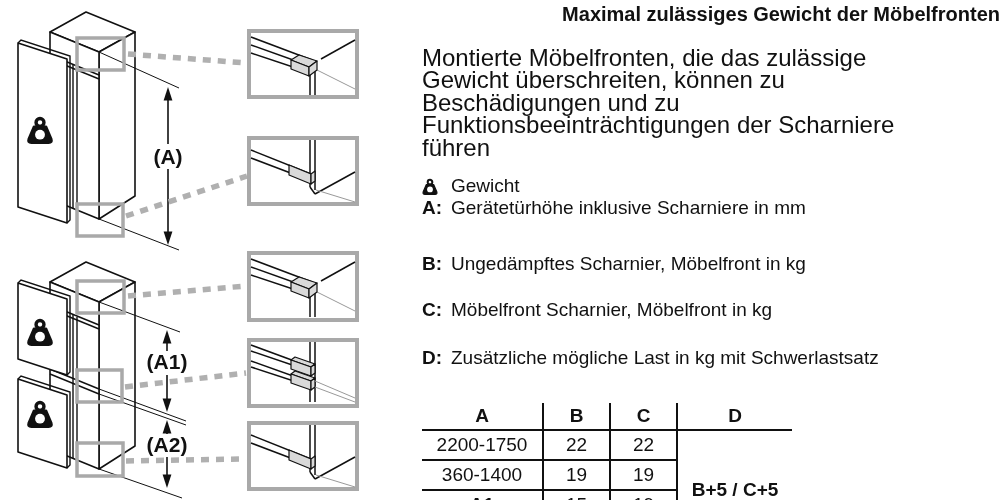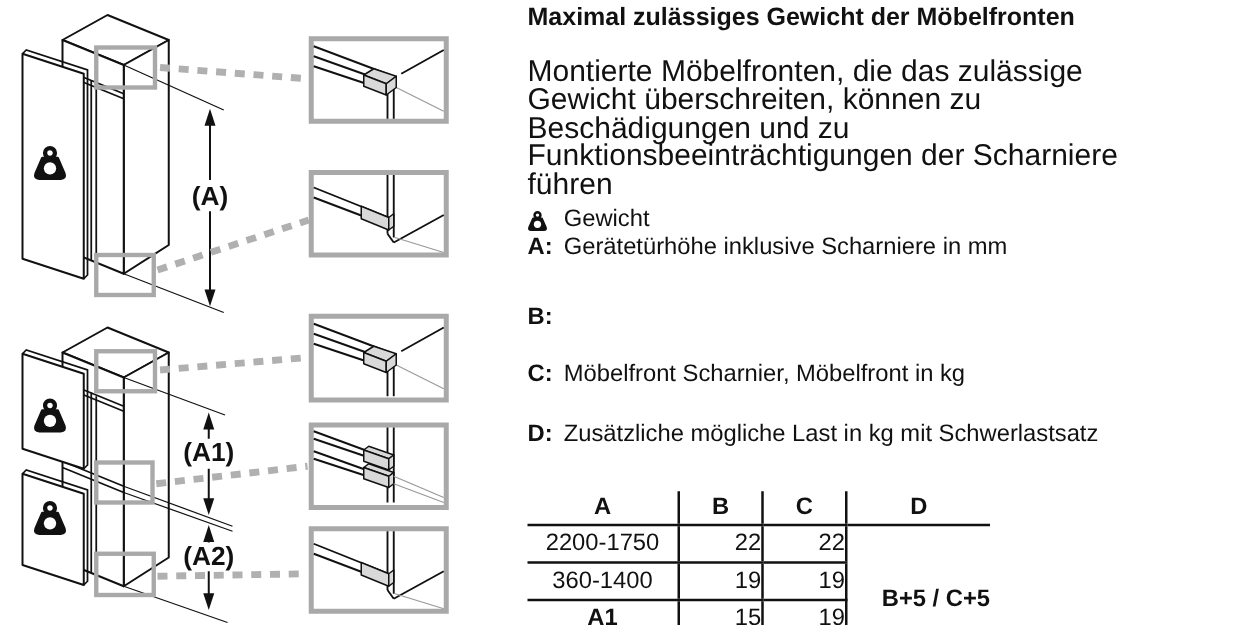--- a/index.html
+++ b/index.html
@@ -16,36 +16,36 @@
   .dash{stroke:#b0b0b0;stroke-width:5.5;fill:none;stroke-dasharray:8 7;}
   .dbox{fill:#fff;stroke:#a9a9a9;stroke-width:4;}
   .dln{stroke:#111;stroke-width:1.5;fill:none;}
   .dthin{stroke:#999;stroke-width:1;fill:none;}
   .hinge{fill:#d9d9d9;stroke:#111;stroke-width:1.2;stroke-linejoin:round;}
   .labelbg{fill:#fff;}
   .dimlabel{font-family:"Liberation Sans",sans-serif;font-size:21px;font-weight:bold;
             fill:#111;text-anchor:middle;}
   
   .textcol{position:absolute;left:422px;top:0;width:578px;}
-  .title{font-size:20px;font-weight:bold;margin:0;padding-top:3px;}
+  .title{font-size:20px;font-weight:bold;margin:0;padding-top:3px;text-align:right;}
   .intro{font-size:24px;line-height:22.4px;margin:21px 0 0 0;width:530px;}
-  .legend{margin-top:6px;}
+  .legend{margin-top:16px;}
   .lrow{display:flex;font-size:19px;line-height:22.4px;}
   .lkey{font-weight:bold;width:29px;flex:none;}
   .licon{width:29px;flex:none;}
   .licon svg{display:block;margin-top:2px;}
   .mB{margin-top:33px;}
   .mC{margin-top:24px;}
   .mD{margin-top:25px;}
   
   .loadtable{border-collapse:collapse;margin-top:34px;table-layout:fixed;font-size:19px;}
   .loadtable th,.loadtable td{padding:0;text-align:center;vertical-align:middle;height:28px;}
   .loadtable th{font-weight:bold;height:26px;border-bottom:2px solid #111;}
   .loadtable th:not(:first-child){border-left:2px solid #111;}
-  .loadtable tbody td:not(:first-child){border-left:2px solid #111;text-align:right;}
+  .loadtable tbody td:not(:first-child){border-left:2px solid #111;}
   .loadtable tbody tr:nth-child(-n+3) td:not(.dcell){border-bottom:2px solid #111;}
   .loadtable td.dcell{border-bottom:none;font-weight:bold;}
   .loadtable tbody tr:nth-child(3) td:first-child,
   .loadtable tbody tr:nth-child(4) td:first-child{font-weight:bold;}
 </style>
 </head>
 <body>
 
 <div class="page">
 
@@ -182,20 +182,21 @@
             </svg>
         </span>
         <span class="ltext">Gewicht</span>
       </div>
       <div class="lrow">
         <span class="lkey">A:</span>
         <span class="ltext">Gerätetürhöhe inklusive Scharniere in mm</span>
       </div>
       <div class="lrow mB">
         <span class="lkey">B:</span>
+        <span class="ltext">Ungedämpftes Scharnier, Möbelfront in kg</span>
       </div>
       <div class="lrow mC">
         <span class="lkey">C:</span>
         <span class="ltext">Möbelfront Scharnier, Möbelfront in kg</span>
       </div>
       <div class="lrow mD">
         <span class="lkey">D:</span>
         <span class="ltext">Zusätzliche mögliche Last in kg mit Schwerlastsatz</span>
       </div>
     </div>

